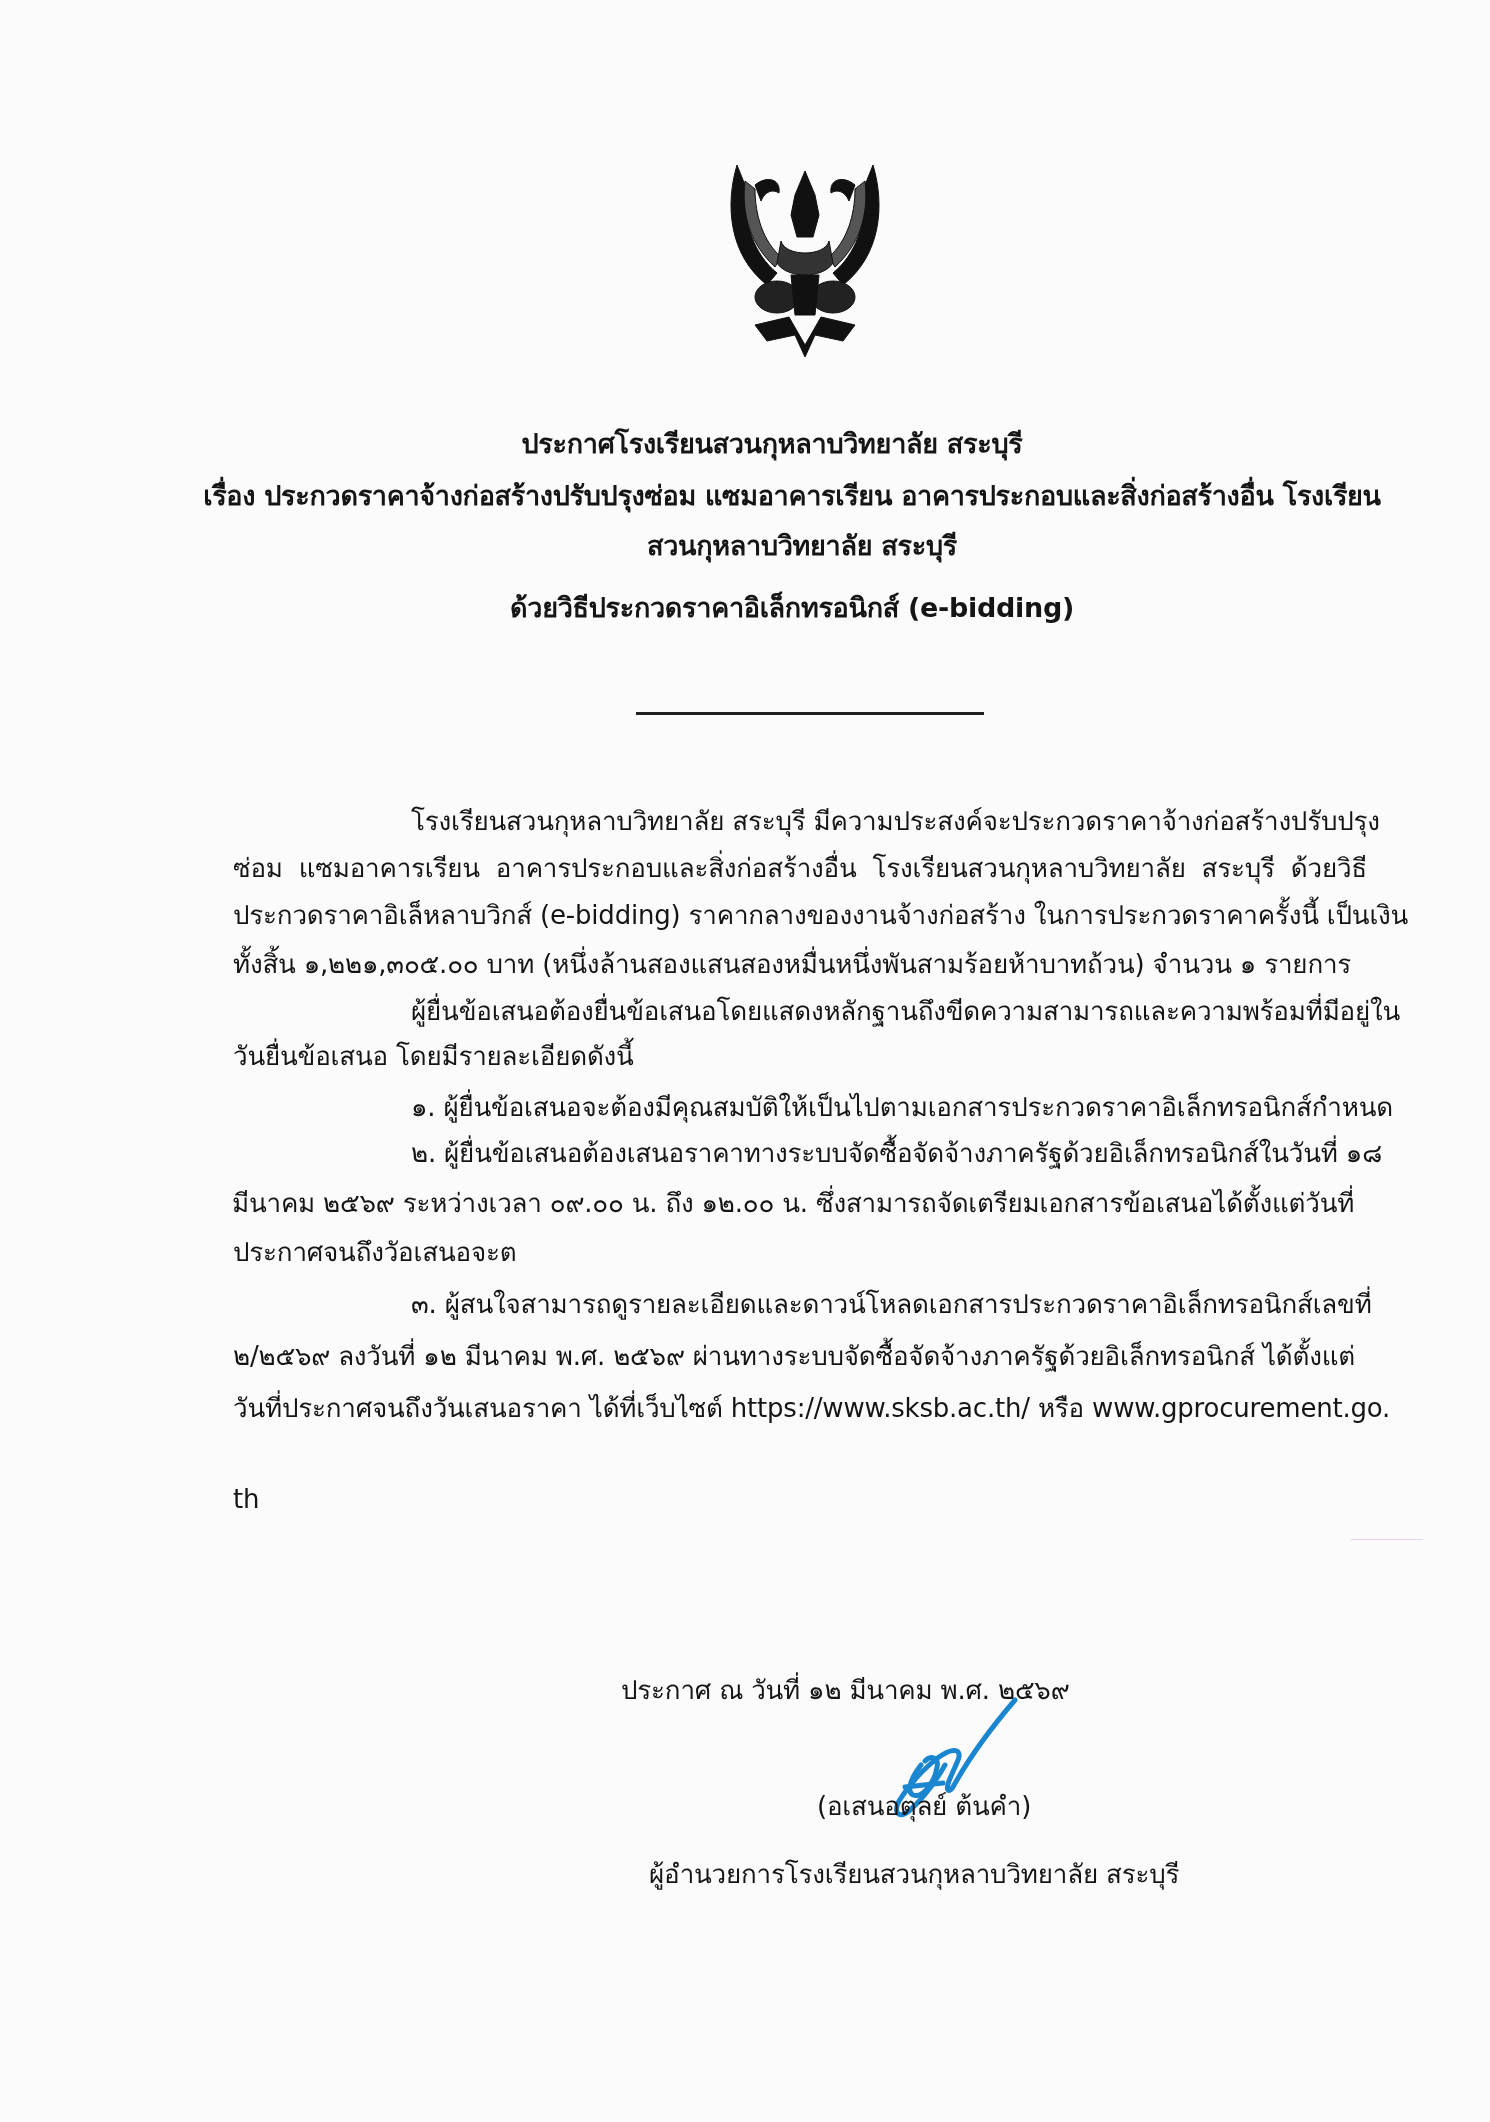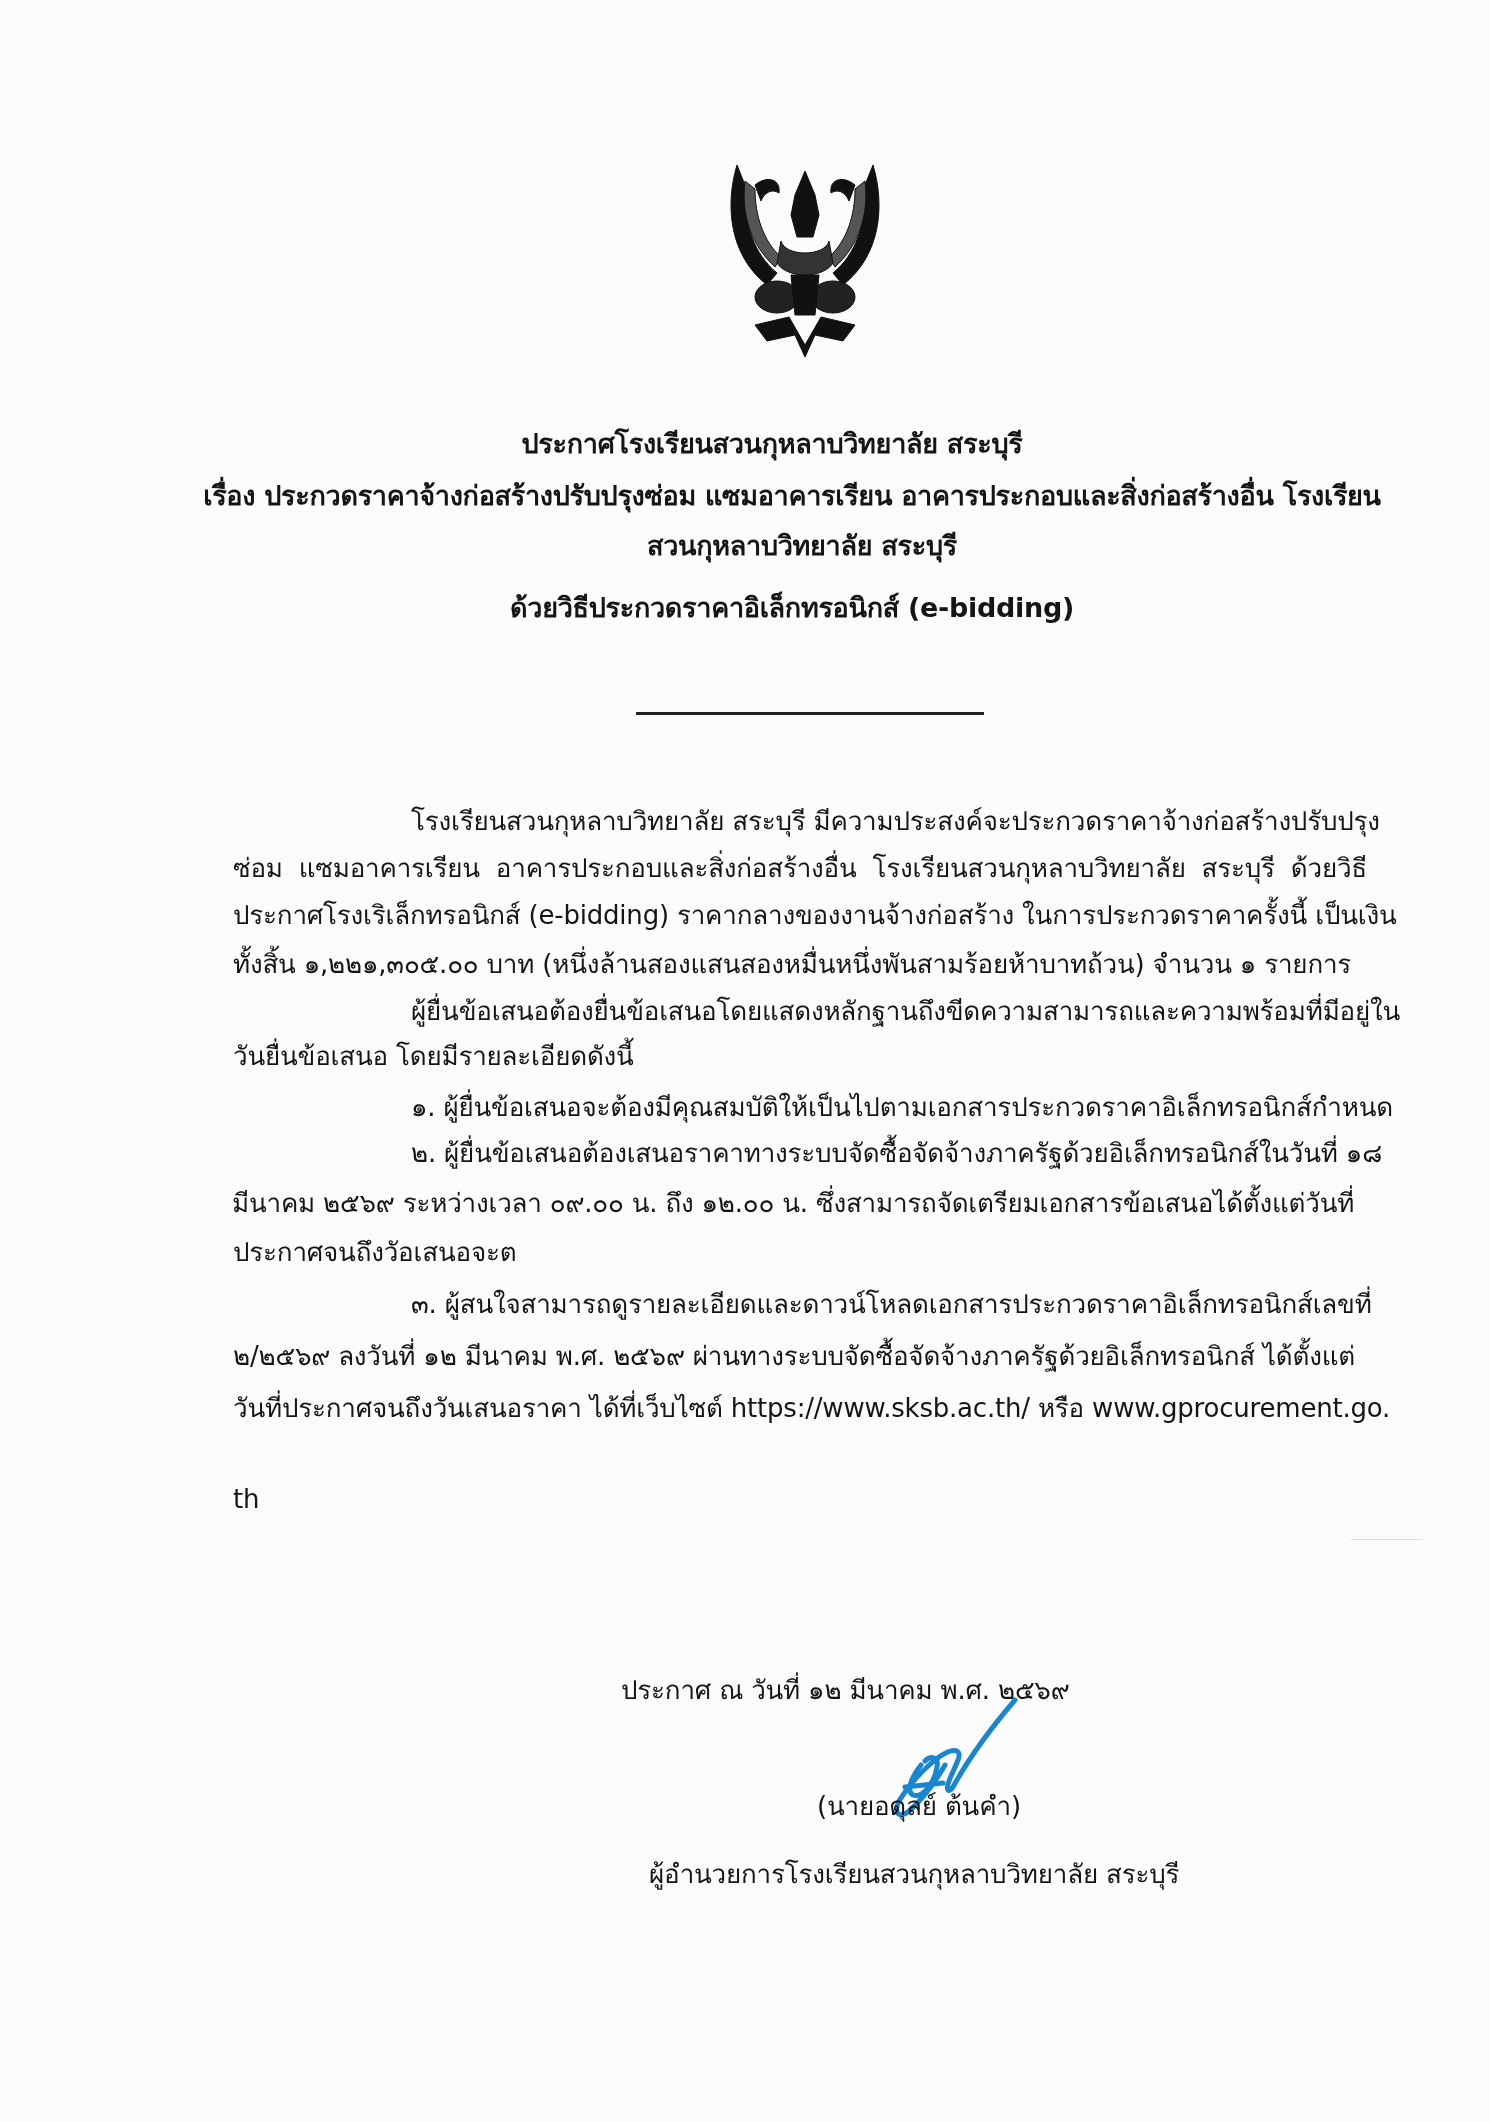--- a/index.html
+++ b/index.html
@@ -51,21 +51,21 @@
 
   <div class="hdr" style="top:422px;">ประกาศโรงเรียนสวนกุหลาบวิทยาลัย สระบุรี</div>
   <div class="hdr" style="top:474px; left:20px;">เรื่อง ประกวดราคาจ้างก่อสร้างปรับปรุงซ่อม แซมอาคารเรียน อาคารประกอบและสิ่งก่อสร้างอื่น โรงเรียน</div>
   <div class="hdr" style="top:524px; left:30px;">สวนกุหลาบวิทยาลัย สระบุรี</div>
   <div class="hdr" style="top:586px; left:20px;">ด้วยวิธีประกวดราคาอิเล็กทรอนิกส์ (e-bidding)</div>
 
   <div class="divider"></div>
 
   <div class="line just" style="left:384px; width:956px; top:800px;">โรงเรียนสวนกุหลาบวิทยาลัย สระบุรี มีความประสงค์จะประกวดราคาจ้างก่อสร้างปรับปรุง</div>
   <div class="line just" style="left:206px; width:1134px; top:847px;">ซ่อม แซมอาคารเรียน อาคารประกอบและสิ่งก่อสร้างอื่น โรงเรียนสวนกุหลาบวิทยาลัย สระบุรี ด้วยวิธี</div>
-  <div class="line just" style="left:206px; width:1134px; top:894px;">ประกาศโรงเริเล็กทรอนิกส์ (e-bidding) ราคากลางของงานจ้างก่อสร้าง ในการประกวดราคาครั้งนี้ เป็นเงิน</div>
+  <div class="line just" style="left:206px; width:1134px; top:894px;">ประกวดราคาอิเล็หลาบวิกส์ (e-bidding) ราคากลางของงานจ้างก่อสร้าง ในการประกวดราคาครั้งนี้ เป็นเงิน</div>
   <div class="line" style="left:206px; top:943px;">ทั้งสิ้น ๑,๒๒๑,๓๐๕.๐๐  บาท (หนึ่งล้านสองแสนสองหมื่นหนึ่งพันสามร้อยห้าบาทถ้วน)  จำนวน ๑ รายการ</div>
   <div class="line" style="left:206px; top:1035px;">วันยื่นข้อเสนอ โดยมีรายละเอียดดังนี้</div>
   <div class="line just" style="left:384px; width:956px; top:990px;">ผู้ยื่นข้อเสนอต้องยื่นข้อเสนอโดยแสดงหลักฐานถึงขีดความสามารถและความพร้อมที่มีอยู่ใน</div>
   <div class="line" style="left:384px; top:1086px;">๑. ผู้ยื่นข้อเสนอจะต้องมีคุณสมบัติให้เป็นไปตามเอกสารประกวดราคาอิเล็กทรอนิกส์กำหนด</div>
   <div class="line just" style="left:384px; width:956px; top:1132px;">๒. ผู้ยื่นข้อเสนอต้องเสนอราคาทางระบบจัดซื้อจัดจ้างภาครัฐด้วยอิเล็กทรอนิกส์ในวันที่ ๑๘</div>
   <div class="line" style="left:205px; top:1182px;">มีนาคม ๒๕๖๙ ระหว่างเวลา ๐๙.๐๐ น. ถึง ๑๒.๐๐ น. ซึ่งสามารถจัดเตรียมเอกสารข้อเสนอได้ตั้งแต่วันที่</div>
   <div class="line" style="left:206px; top:1231px;">ประกาศจนถึงวัอเสนอจะต</div>
   <div class="line" style="left:384px; top:1283px;">๓. ผู้สนใจสามารถดูรายละเอียดและดาวน์โหลดเอกสารประกวดราคาอิเล็กทรอนิกส์เลขที่</div>
   <div class="line" style="left:206px; top:1335px;"> ๒/๒๕๖๙ ลงวันที่  ๑๒  มีนาคม  พ.ศ. ๒๕๖๙ ผ่านทางระบบจัดซื้อจัดจ้างภาครัฐด้วยอิเล็กทรอนิกส์ ได้ตั้งแต่</div>
   <div class="line" style="left:206px; top:1387px;">วันที่ประกาศจนถึงวันเสนอราคา ได้ที่เว็บไซต์ https://www.sksb.ac.th/ หรือ www.gprocurement.go.</div>
@@ -76,15 +76,15 @@
   <div class="line" style="left:594px; top:1669px;">ประกาศ  ณ  วันที่   ๑๒  มีนาคม  พ.ศ. ๒๕๖๙</div>
 
   <svg class="sig" viewBox="0 0 160 130">
     <g fill="none" stroke="#1a86d0" stroke-width="5" stroke-linecap="round" stroke-linejoin="round">
       <path d="M150 5 C120 40, 100 70, 88 92 C84 98, 80 96, 84 86 C90 70, 98 60, 92 56 C80 52, 50 80, 34 106 C28 118, 34 124, 44 116 C60 102, 72 84, 80 70"></path>
       <path d="M56 70 C48 80, 40 96, 48 100 C58 104, 70 86, 72 72 C74 62, 66 60, 60 66"></path>
       <path d="M40 92 L78 88"></path>
     </g>
   </svg>
 
-  <div class="line" style="left:790px; top:1785px;">(นายอดุลย์ ต้นคำ)</div>
+  <div class="line" style="left:790px; top:1785px;">(อเสนอตุลย์ ต้นคำ)</div>
   <div class="line" style="left:622px; top:1853px;">ผู้อำนวยการโรงเรียนสวนกุหลาบวิทยาลัย สระบุรี</div>
 </div>
 
 </body></html>

